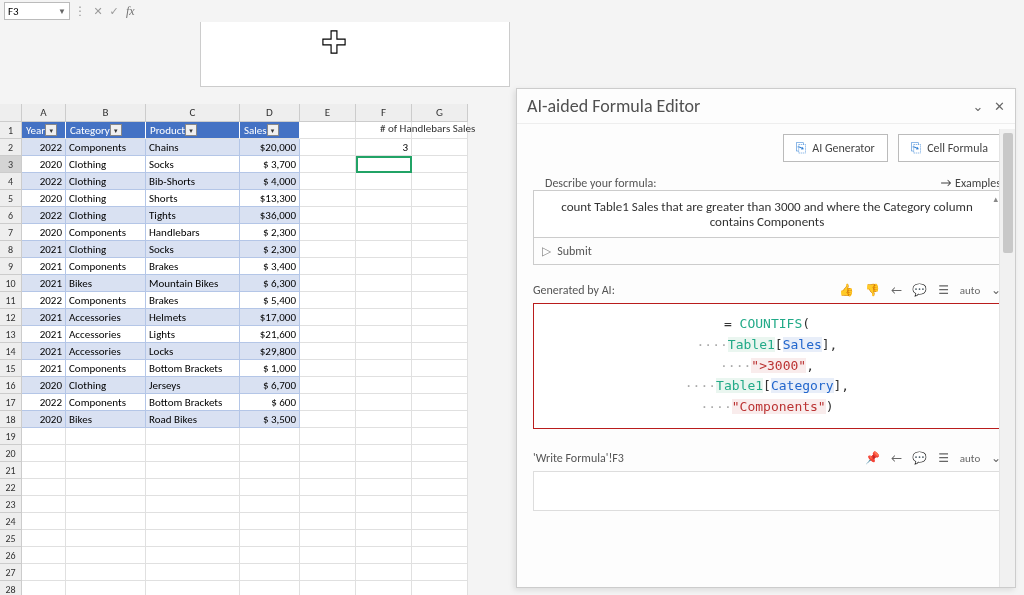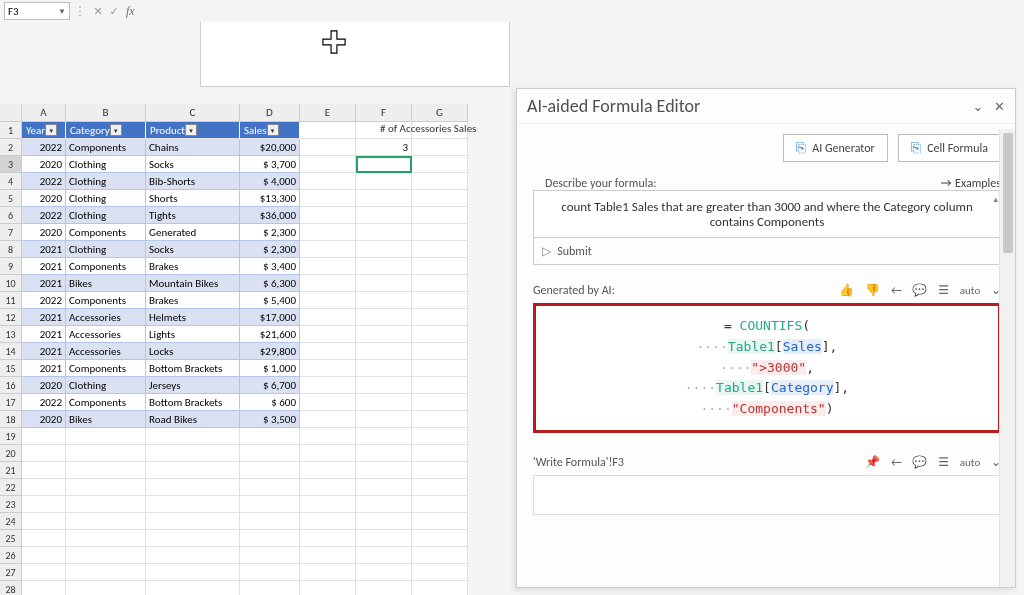--- a/index.html
+++ b/index.html
@@ -53,21 +53,21 @@
   
   .desc-box { border: 1px solid #ccc; background: #fff; padding: 8px; font-size: 13px; color: #333; min-height: 48px; position: relative; margin-bottom: 0; }
   .desc-box .sc { position: absolute; right: 2px; top: 2px; font-size: 9px; color: #888; }
   .submit-bar { border: 1px solid #ccc; border-top: none; padding: 6px 8px; font-size: 12px; color: #555; display: flex; align-items: center; gap: 6px; margin-bottom: 18px; }
   .submit-bar .tri { color: #888; }
   
   .gen-header { display: flex; justify-content: space-between; align-items: center; font-size: 12px; color: #555; margin-bottom: 6px; }
   .gen-icons span { margin-left: 8px; color: #666; font-size: 12px; }
   .gen-icons .auto { font-size: 11px; }
   
-  .code-box { border: 3px solid #b91c1c; background: #fff; padding: 10px; font-family: Consolas, monospace; font-size: 13px; line-height: 1.6; margin-bottom: 22px; }
+  .code-box { border: 1px solid #b91c1c; background: #fff; padding: 10px; font-family: Consolas, monospace; font-size: 13px; line-height: 1.6; margin-bottom: 22px; }
   .code-box .eq { color: #333; }
   .code-box .fn { color: #2a8; }
   .code-box .ref { color: #2a8; background: #eaf6f0; }
   .code-box .col { color: #26c; background: #e8eef9; }
   .code-box .str { color: #b33; background: #f9ecec; }
   .code-box .dots { color: #aaa; }
   .code-box .pn { color: #333; }
   
   .ref-header { display: flex; justify-content: space-between; align-items: center; font-size: 12px; color: #555; margin-bottom: 6px; }
   .ref-box { border: 1px solid #ddd; background: #fff; height: 40px; }
@@ -175,21 +175,21 @@
         <div class="cell cell-tbl col-C">Tights</div>
         <div class="cell cell-tbl col-D num">$36,000</div>
         <div class="cell col-E"></div>
         <div class="cell col-F"></div>
         <div class="cell col-G"></div>
       </div>
       <div class="row band-even">
         <div class="row-h">7</div>
         <div class="cell cell-tbl col-A num">2020</div>
         <div class="cell cell-tbl col-B">Components</div>
-        <div class="cell cell-tbl col-C">Generated</div>
+        <div class="cell cell-tbl col-C">Handlebars</div>
         <div class="cell cell-tbl col-D num">$  2,300</div>
         <div class="cell col-E"></div>
         <div class="cell col-F"></div>
         <div class="cell col-G"></div>
       </div>
       <div class="row band-odd">
         <div class="row-h">8</div>
         <div class="cell cell-tbl col-A num">2021</div>
         <div class="cell cell-tbl col-B">Clothing</div>
         <div class="cell cell-tbl col-C">Socks</div>
@@ -392,21 +392,21 @@
         <div class="row-h">28</div>
         <div class="cell col-A"></div>
         <div class="cell col-B"></div>
         <div class="cell col-C"></div>
         <div class="cell col-D"></div>
         <div class="cell col-E"></div>
         <div class="cell col-F"></div>
         <div class="cell col-G"></div>
       </div>
     </div>
-  <div class="f2-label" style="top:18px; left:380px;"># of Accessories Sales</div>
+  <div class="f2-label" style="top:18px; left:380px;"># of Handlebars Sales</div>
 </div>
 
 <div class="panel">
   <div class="panel-header">
     <div class="panel-title">AI-aided Formula Editor</div>
     <div class="icons">
       <span>⌄</span>
       <span>✕</span>
     </div>
   </div>

